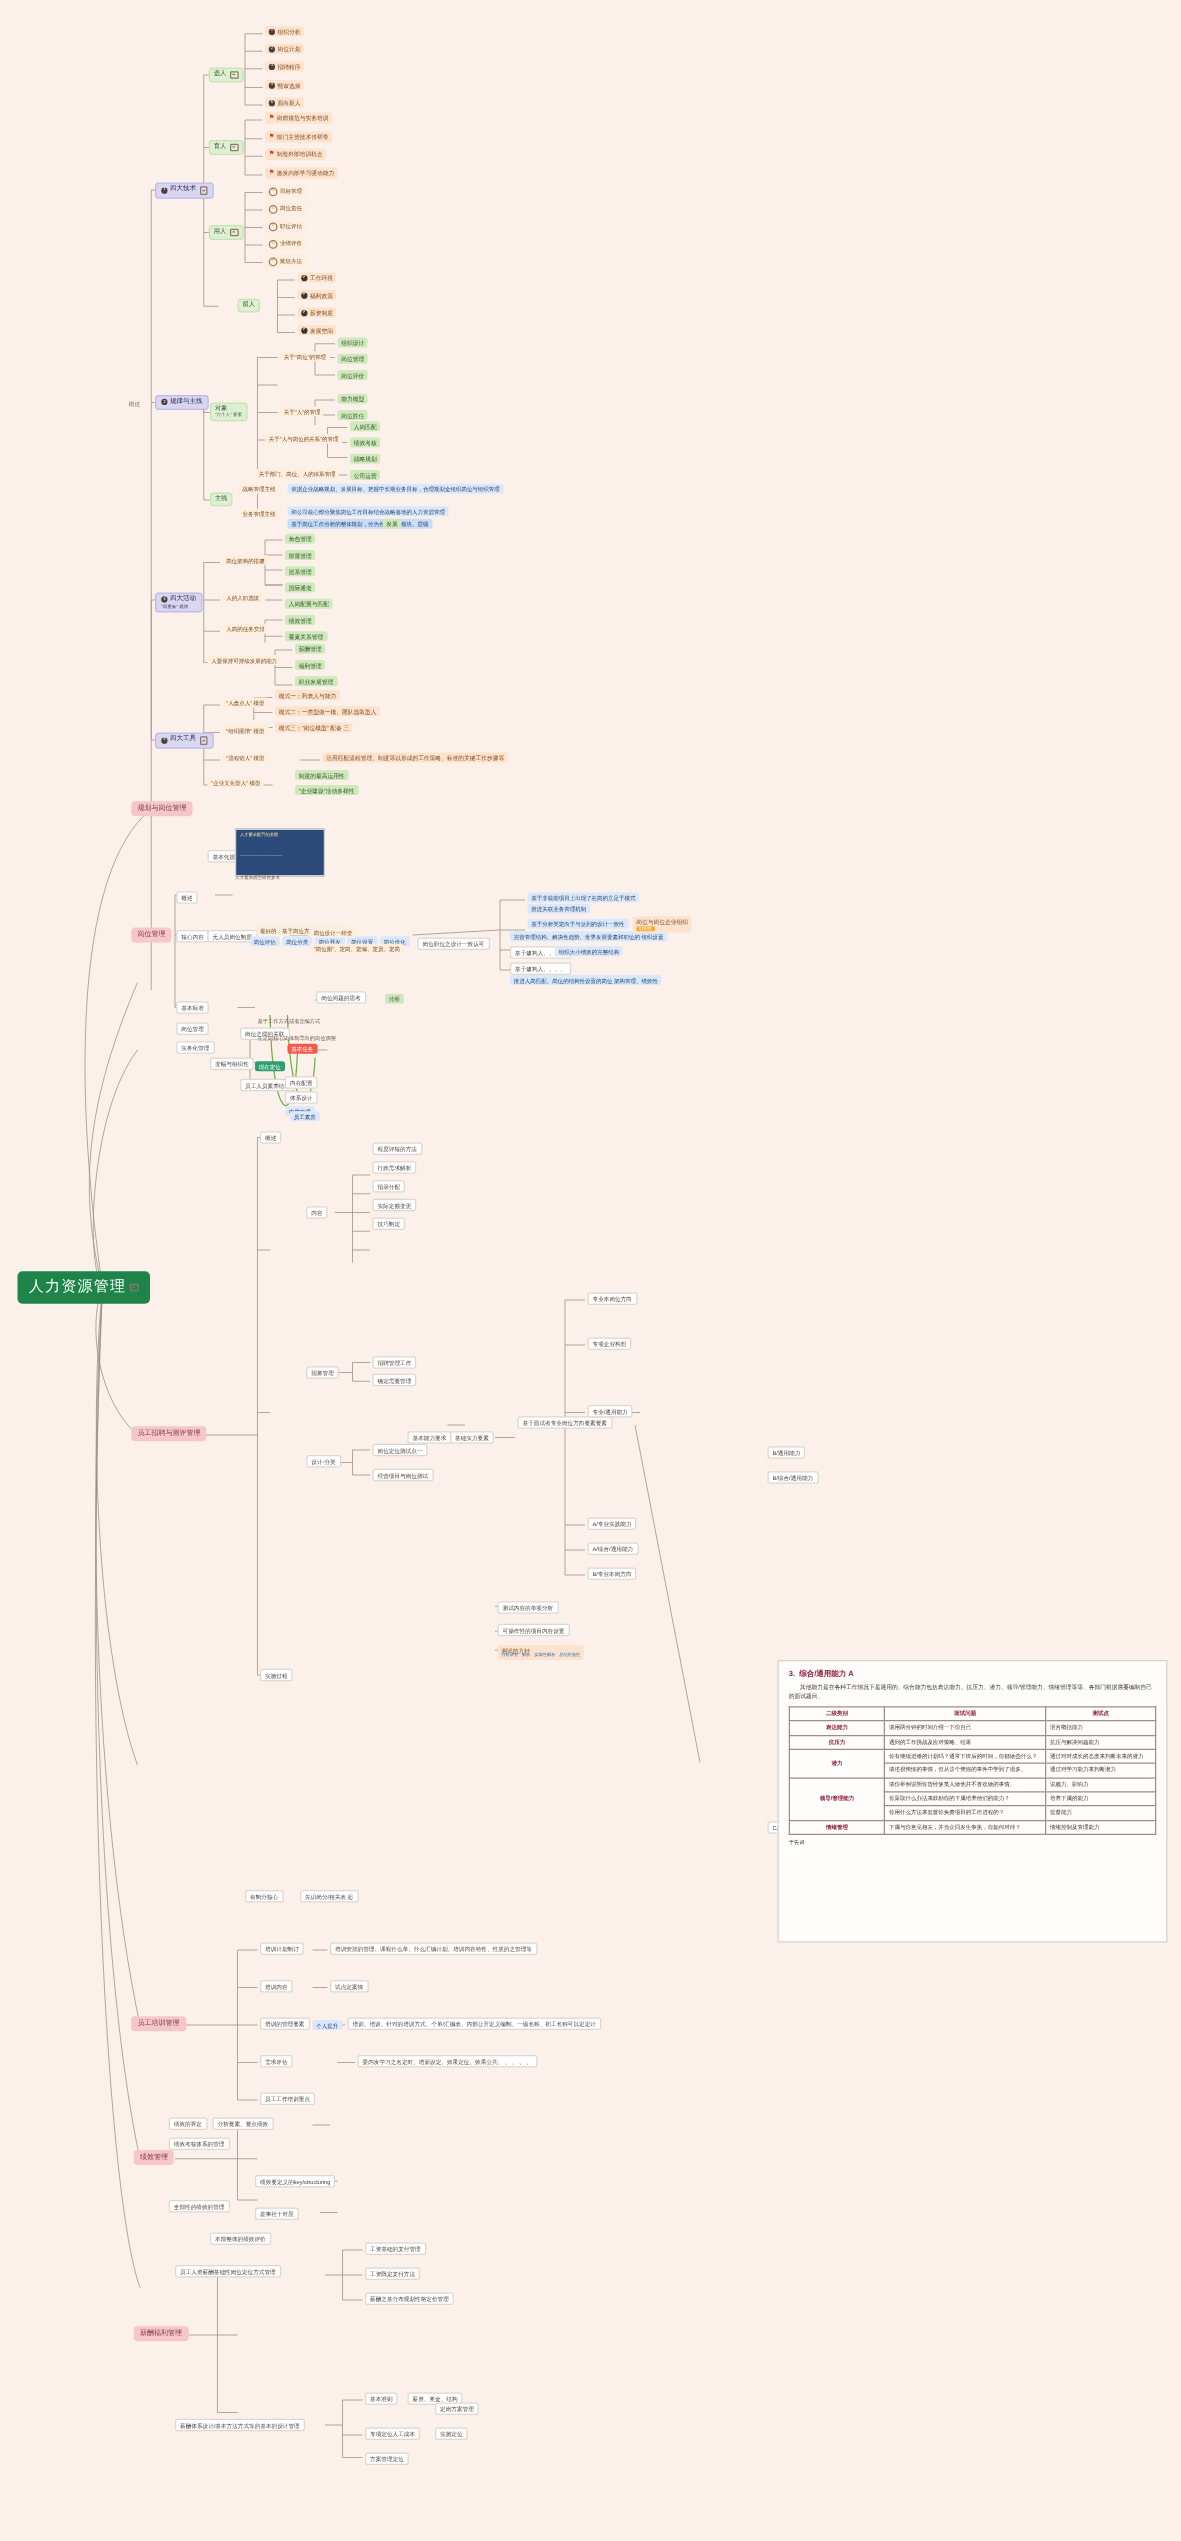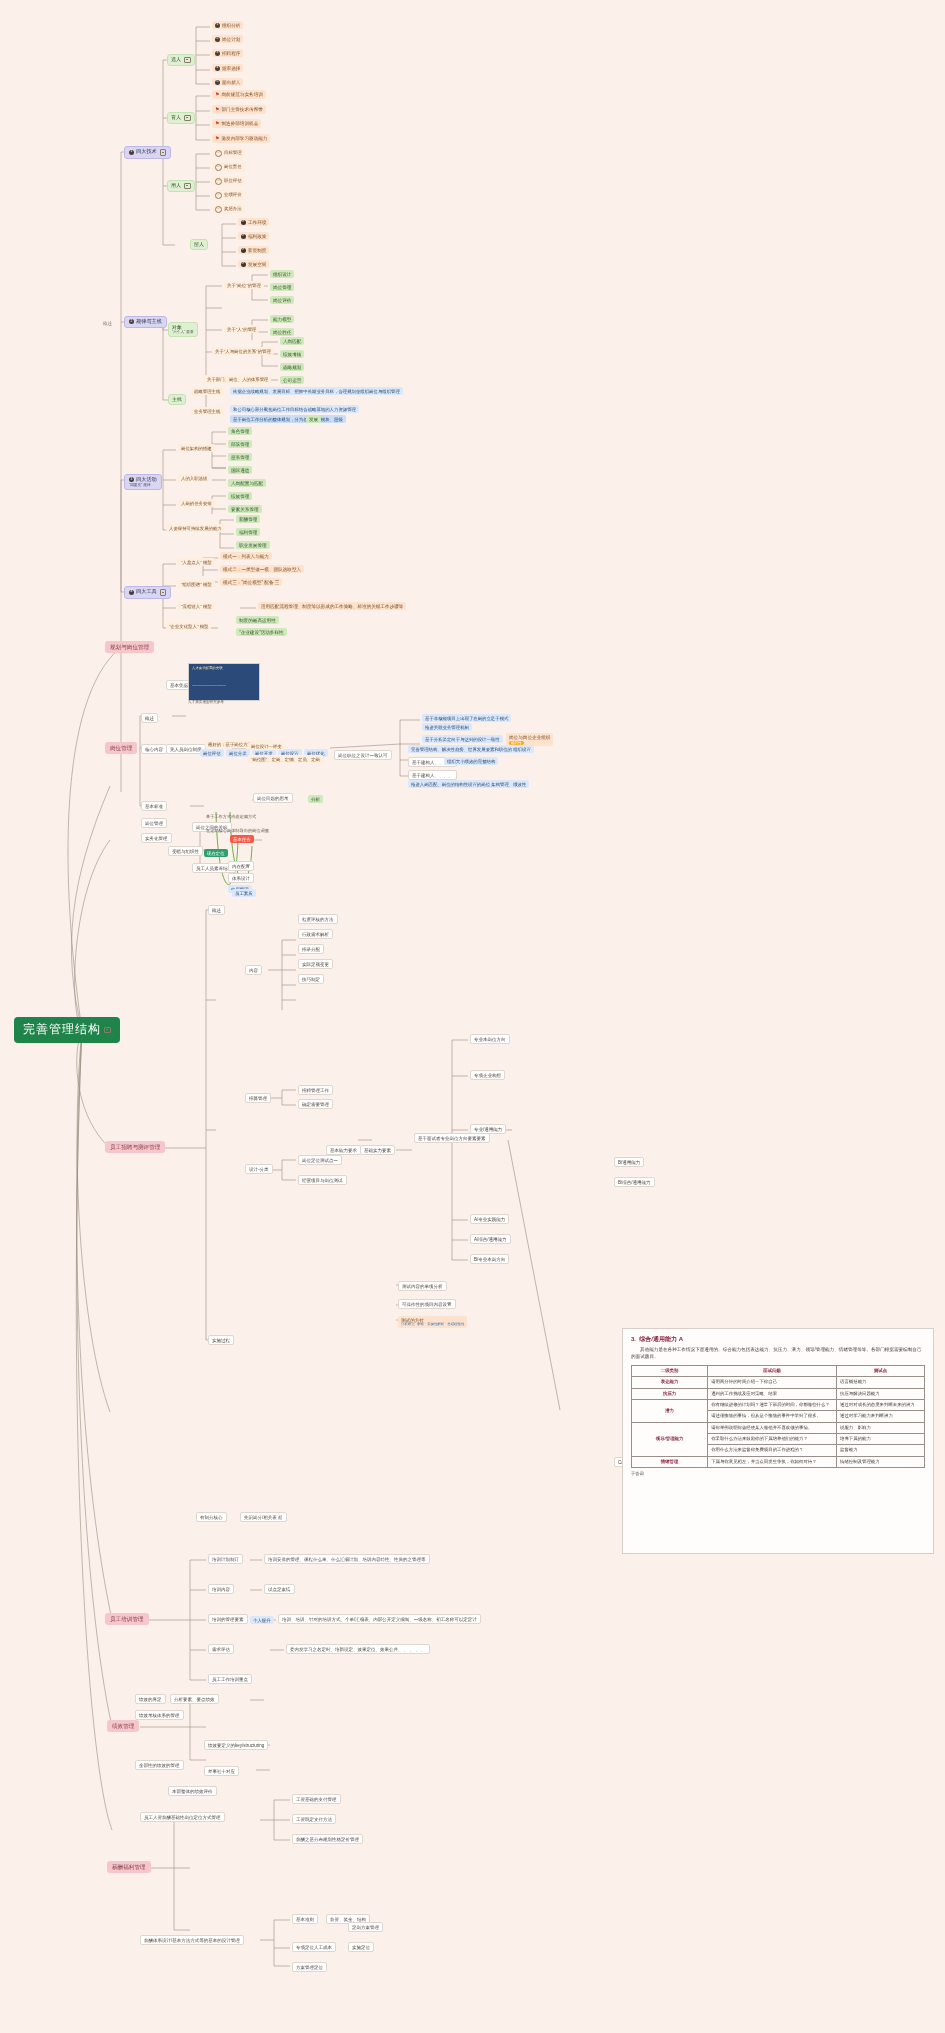--- a/index.html
+++ b/index.html
@@ -250,21 +250,21 @@
       <path d="M174 1820 L190 1820 M174 1868 L190 1868 M174 1930 L190 1930"></path>
       <path d="M274 1800 L290 1800 M274 1820 L290 1820 M274 1840 L290 1840 M274 1800 L274 1840"></path>
       <path d="M260 1820 L274 1820"></path>
       <path d="M274 1920 L290 1920 M274 1948 L290 1948 M274 1966 L290 1966 M274 1920 L274 1966"></path>
       <path d="M260 1940 L274 1940"></path>
       <path d="M330 1920 L346 1920"></path>
     </g>
   </svg>
 
   <div class="node n-root" style="left:14px;top:1017px;">
-    <span>完善管理结构</span>
+    <span>人力资源管理</span>
     <span class="collapse"></span>
   </div>
 
   <div class="node n-purple" style="left:124px;top:146px;">
     <span class="bullet">1</span>
     <span>四大技术</span>
     <span class="collapse"></span>
   </div>
 
   <div class="node n-green" style="left:167px;top:54px;">

